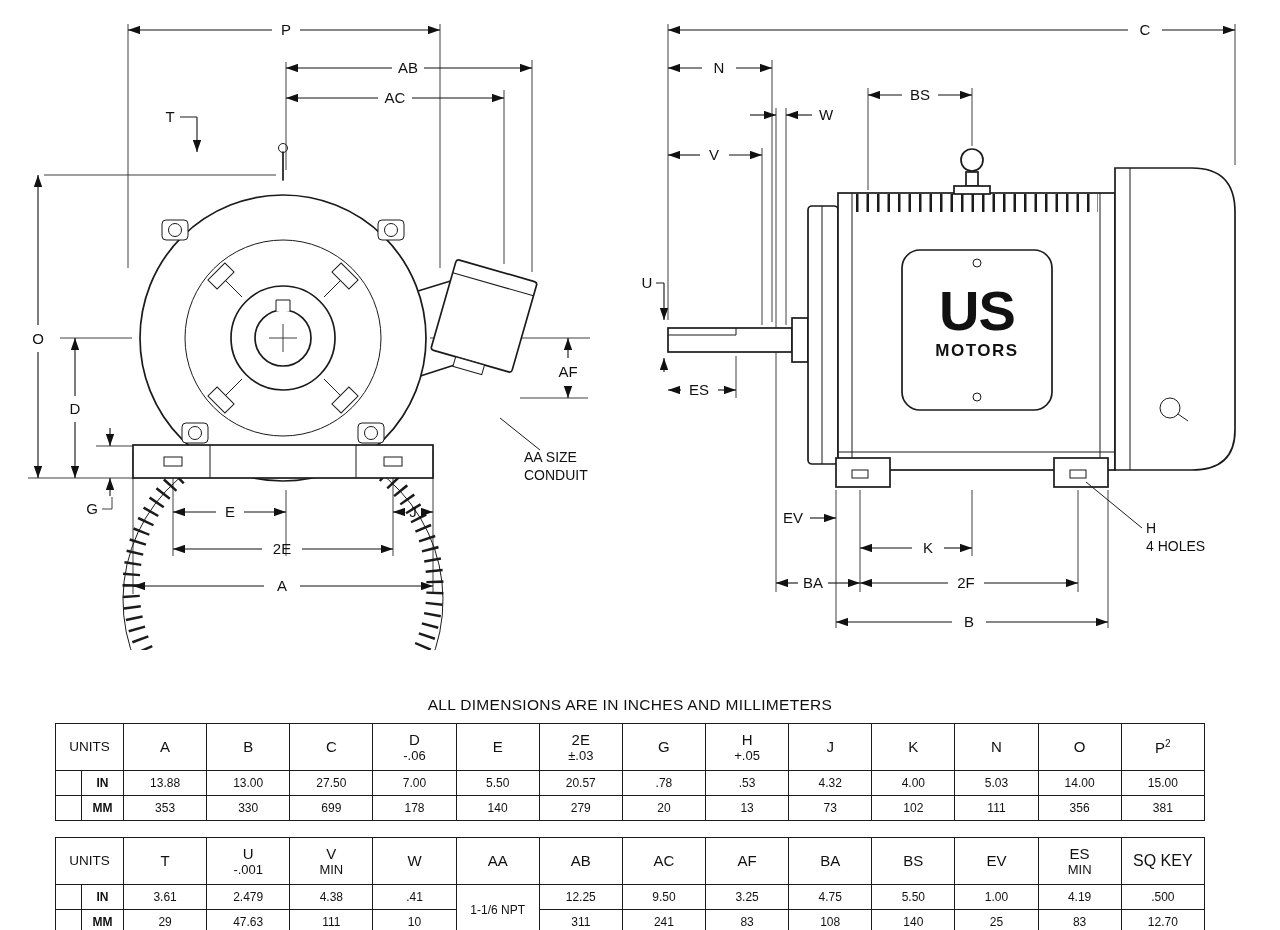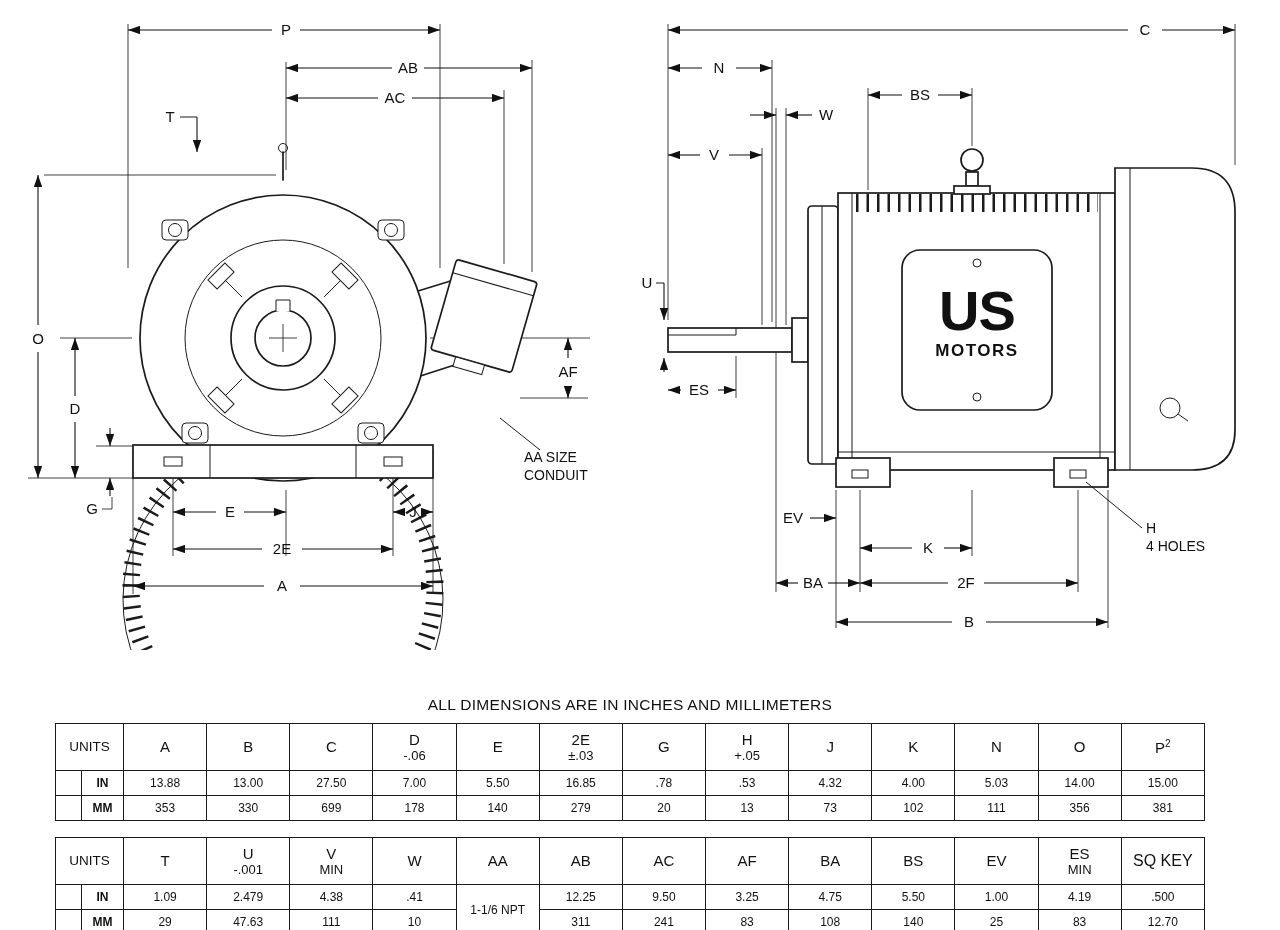--- a/index.html
+++ b/index.html
@@ -361,21 +361,21 @@
     </thead>
     <tbody>
       <tr>
         <td></td>
         <td class="unit-cell">IN</td>
         <td>13.88</td>
         <td>13.00</td>
         <td>27.50</td>
         <td>7.00</td>
         <td>5.50</td>
-        <td>16.85</td>
+        <td>20.57</td>
         <td>.78</td>
         <td>.53</td>
         <td>4.32</td>
         <td>4.00</td>
         <td>5.03</td>
         <td>14.00</td>
         <td>15.00</td>
       </tr>
       <tr>
         <td></td>
@@ -459,21 +459,21 @@
           </th>
         <th style="font-size:16px;">
             <div>SQ KEY</div>
           </th>
       </tr>
     </thead>
     <tbody>
       <tr>
         <td></td>
         <td class="unit-cell">IN</td>
-        <td>1.09</td>
+        <td>3.61</td>
         <td>2.479</td>
         <td>4.38</td>
         <td>.41</td>
         <td rowspan="2">1-1/6 NPT</td>
         <td>12.25</td>
         <td>9.50</td>
         <td>3.25</td>
         <td>4.75</td>
         <td>5.50</td>
         <td>1.00</td>

